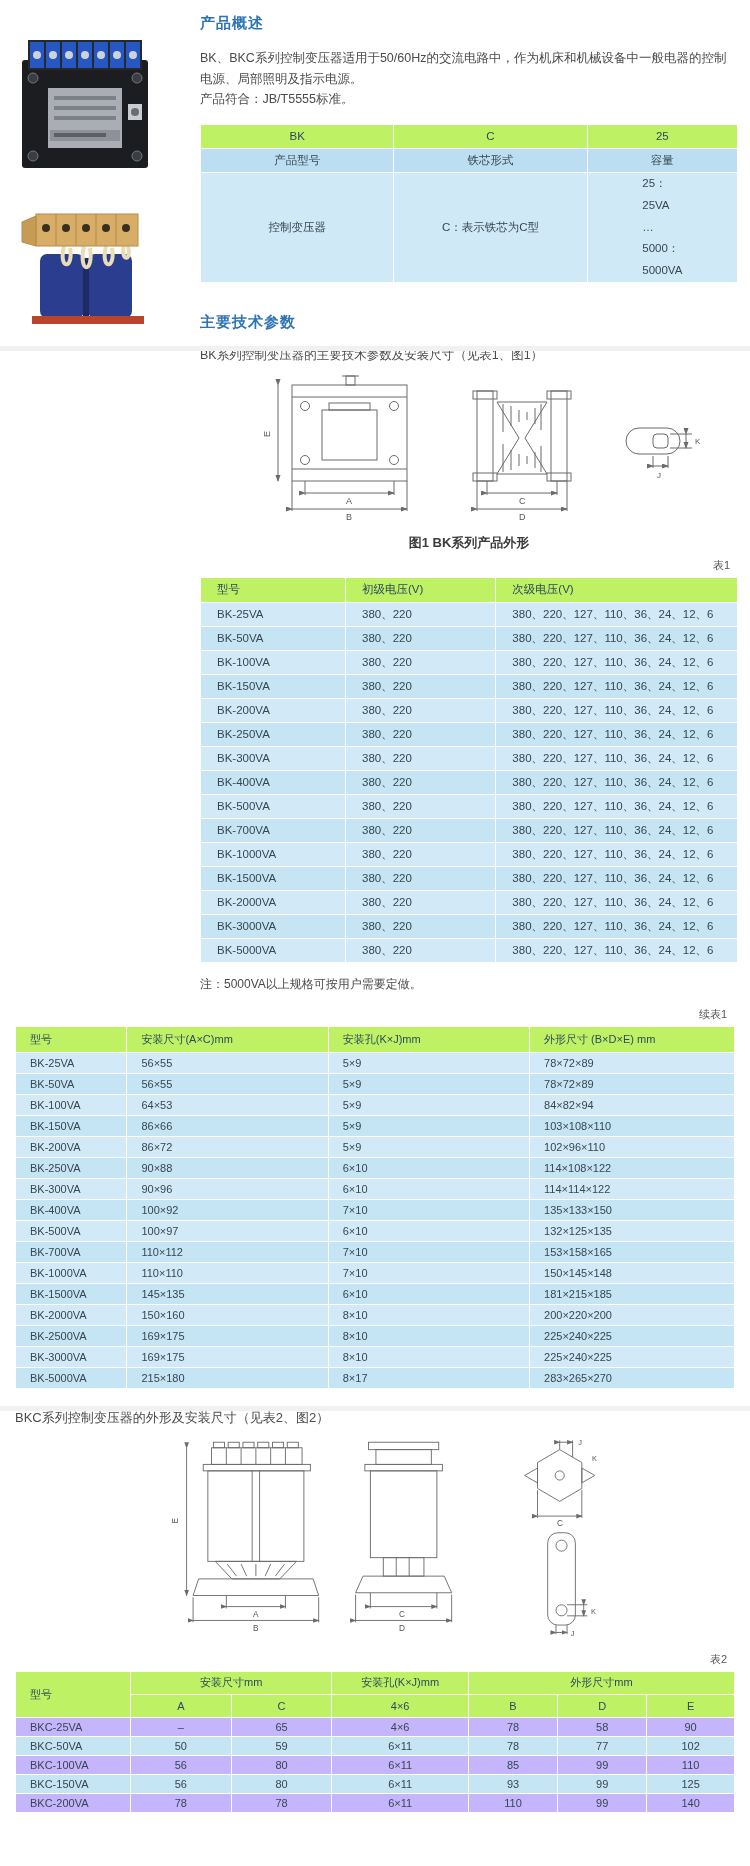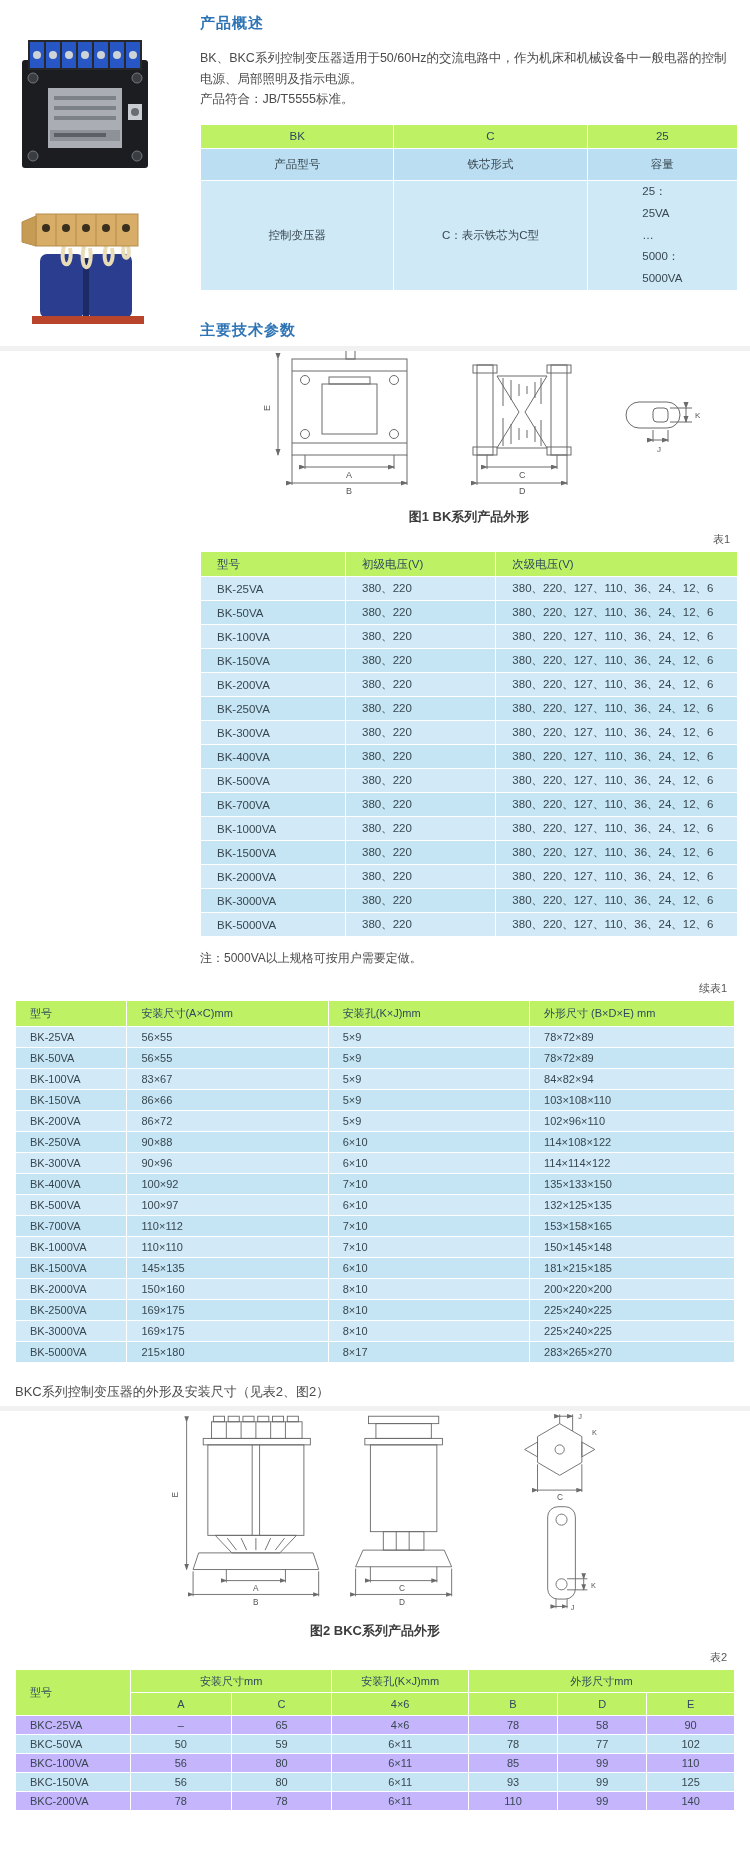--- a/index.html
+++ b/index.html
@@ -20,21 +20,21 @@
 
   
   table { border-collapse: collapse; width: 100%; }
   th, td { border: 1.5px solid #ffffff; font-weight: normal; }
   th { background: #bef264; color: #2d4a5c; }
   td { color: #37474f; }
 
   
   .sel-table { margin-top: 14px; font-size: 11.5px; }
   .sel-table th { height: 24px; text-align: center; }
-  .sel-table .sub td { background: #bcdef2; height: 32px; text-align: center; }
+  .sel-table .sub td { background: #bcdef2; height: 24px; text-align: center; }
   .sel-table .body td { background: #cfe9f7; text-align: center; vertical-align: middle; height: 96px; }
   .cap-lines { display: inline-block; text-align: left; line-height: 1.9; }
   .cap-lines span { display: block; }
 
   
   .tbl1 { font-size: 11.5px; margin-top: 4px; }
   .tbl1 th { height: 25px; text-align: left; padding-left: 16px; }
   .tbl1 td { height: 24px; padding-left: 16px; background: #d2eaf8; }
   .tbl1 tbody tr:nth-child(even) td { background: #c5e4f4; }
 
@@ -172,20 +172,21 @@
                 <span>…</span>
                 <span>5000：</span>
                 <span>5000VA</span>
               </span>
             </td>
           </tr>
         </tbody>
       </table>
 
       <h2 class="sec-title" style="margin-top:30px;">主要技术参数</h2>
+      <p class="body-text" style="margin-top:13px;">BK系列控制变压器的主要技术参数及安装尺寸（见表1、图1）</p>
 
       <div class="fig-wrap">
         <svg width="470" height="158" viewBox="0 0 470 158">
           <defs>
             <marker id="ar" markerWidth="7" markerHeight="6" refX="6" refY="2.5" orient="auto">
               <path d="M0,0 L7,2.5 L0,5 z" fill="#6b6b6b"></path>
             </marker>
           </defs>
           <g class="dwg">
             <rect x="112" y="10" width="9" height="9"></rect>
@@ -376,21 +377,21 @@
             <td>78×72×89</td>
           </tr>
           <tr>
             <td>BK-50VA</td>
             <td>56×55</td>
             <td>5×9</td>
             <td>78×72×89</td>
           </tr>
           <tr>
             <td>BK-100VA</td>
-            <td>83×67</td>
+            <td>64×53</td>
             <td>5×9</td>
             <td>84×82×94</td>
           </tr>
           <tr>
             <td>BK-150VA</td>
             <td>86×66</td>
             <td>5×9</td>
             <td>103×108×110</td>
           </tr>
           <tr>
@@ -547,21 +548,20 @@
           <line x1="518" y1="186" x2="540" y2="186"></line>
             <line x1="518" y1="198" x2="540" y2="198"></line>
           <line x1="536" y1="186" x2="536" y2="198" marker-start="url(#ar)" marker-end="url(#ar)"></line>
           <line x1="506" y1="208" x2="506" y2="218"></line>
             <line x1="518" y1="208" x2="518" y2="218"></line>
           <line x1="506" y1="216" x2="518" y2="216" marker-start="url(#ar)" marker-end="url(#ar)"></line>
         </g>
         <text x="544" y="196" font-size="8">K</text>
         <text x="522" y="220" font-size="8">J</text>
       </svg>
-      <div class="fig-caption">图2 BKC系列产品外形</div>
     </div>
 
     <div class="tbl-label" style="margin-top:10px;">表2</div>
     <table class="tbl2">
       <colgroup>
         <col style="width:16%">
           <col style="width:14%">
           <col style="width:14%">
           <col style="width:19%">
         <col style="width:12.4%">

